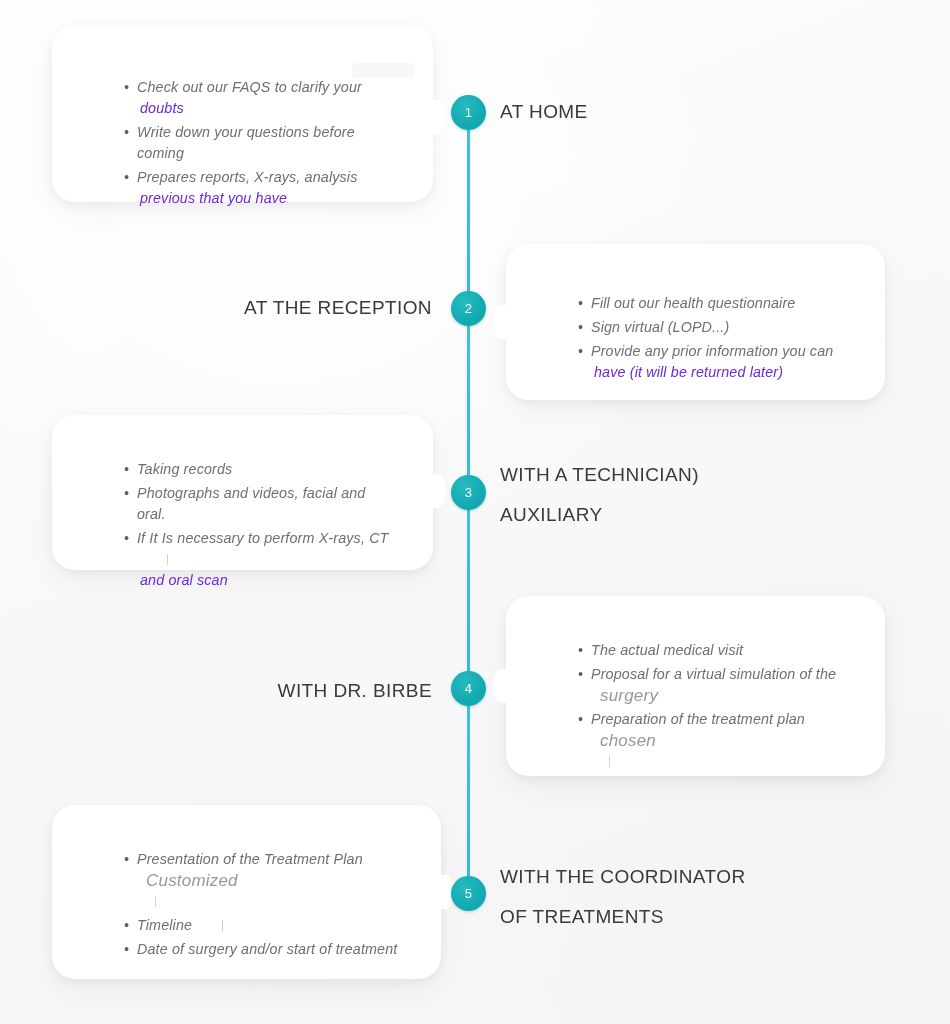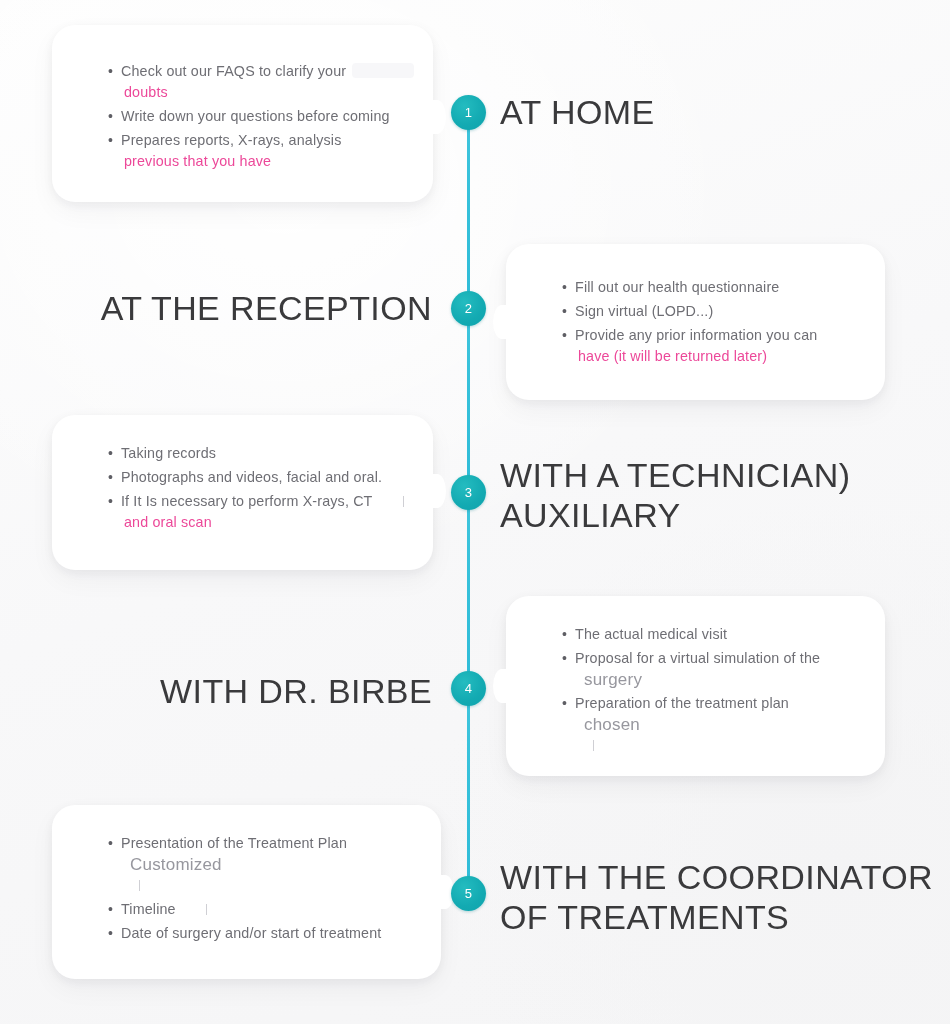--- a/index.html
+++ b/index.html
@@ -72,21 +72,21 @@
   .s1 .badge { top: 95px;  }
   .s2 .badge { top: 91px;  }
   .s3 .badge { top: 85px;  }
   .s4 .badge { top: 88px;  }
   .s5 .badge { top: 101px; }
 
   
   .heading {
     position: absolute;
     color: #3a3a3c;
-    font-size: 34px;
+    font-size: 19px;
     line-height: 40px;
     letter-spacing: 0.4px;
     font-weight: 400;
     white-space: pre-line;
   }
   .heading.right { left: 500px; text-align: left; }
   .heading.left  { right: 518px; text-align: right; }
 
   .s1 .heading { top: 92px;  }
   .s2 .heading { top: 88px;  }
@@ -130,23 +130,24 @@
   .card.left  .notch { right: -13px; border-radius: 0 9px 9px 0 / 0 17px 17px 0; }
   .card.right .notch { left: -13px;  border-radius: 9px 0 0 9px / 17px 0 0 17px; }
 
   .s1 .card.left .notch { top: 52%; }
   .s3 .card.left .notch { top: 49%; }
   .s5 .card.left .notch { top: 50%; }
 
   
   ul.bullets {
     list-style: none;
-    margin: 0;
+    margin: 16px;
     padding: 0;
     position: absolute;
+    font-style: italic;
   }
   .card.left  ul.bullets { left: 56px; right: 26px; }
   .card.right ul.bullets { left: 56px; right: 26px; }
 
   .s1 ul.bullets { top: 36px; }
   .s2 ul.bullets { top: 33px; }
   .s3 ul.bullets { top: 28px; }
   .s4 ul.bullets { top: 28px; }
   .s5 ul.bullets { top: 28px; }
 
@@ -168,21 +169,21 @@
     font-size: 14px;
   }
   
   li.strong { color: #63636a; }
   li.faint  { color: #8d8d94; }
 
   
   .cont {
     display: block;
     padding-left: 3px;
-    color: #ec4899;
+    color: #6d28d9;
   }
   .cont.small {
     font-size: 17px;
     color: #97979e;
     letter-spacing: 0.2px;
     padding-left: 9px;
   }
 
   
   .tick {

